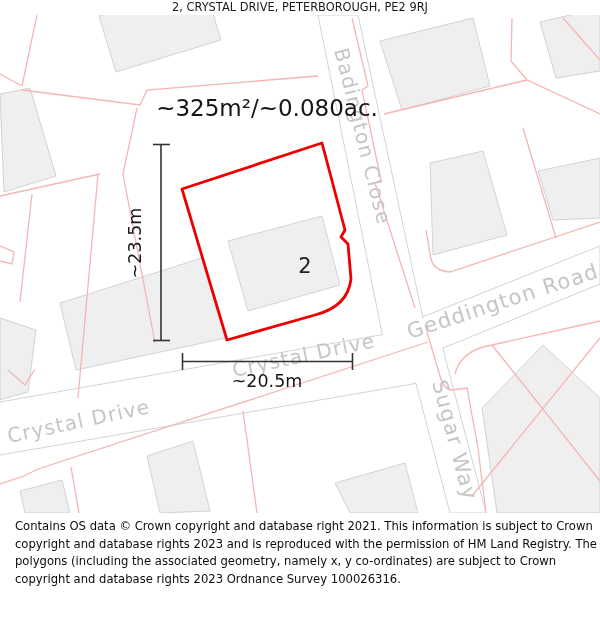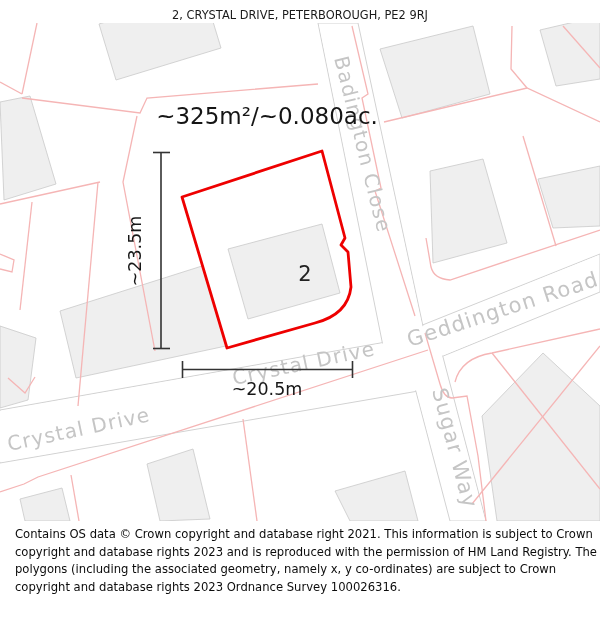--- a/index.html
+++ b/index.html
@@ -1,17 +1,17 @@
 <!DOCTYPE html>
 <html><head>
 <meta charset="utf-8">
 <style>
   html,body{margin:0;padding:0;background:#ffffff;width:600px;height:625px;overflow:hidden;}
   body{font-family:"DejaVu Sans","Liberation Sans",sans-serif;color:#111;}
-  .header{width:600px;padding-top:8px;text-align:center;}
+  .header{width:600px;padding-top:0;text-align:center;}
   .header .title{font-size:11.4px;line-height:15px;color:#1a1a1a;}
   .header .subtitle{font-size:11.4px;line-height:15px;color:#1a1a1a;}
   .map-wrap{width:600px;height:498px;position:relative;background:#fff;}
   svg text{user-select:none;}
   .street-label{fill:#c5c5c5;letter-spacing:1.2px;}
   .dim-label{fill:#161616;}
   .footer{width:592px;padding:5px 3px 0 15px;font-size:11.6px;line-height:17.7px;color:#0c0c0c;}
 </style>
 </head>
 <body>

